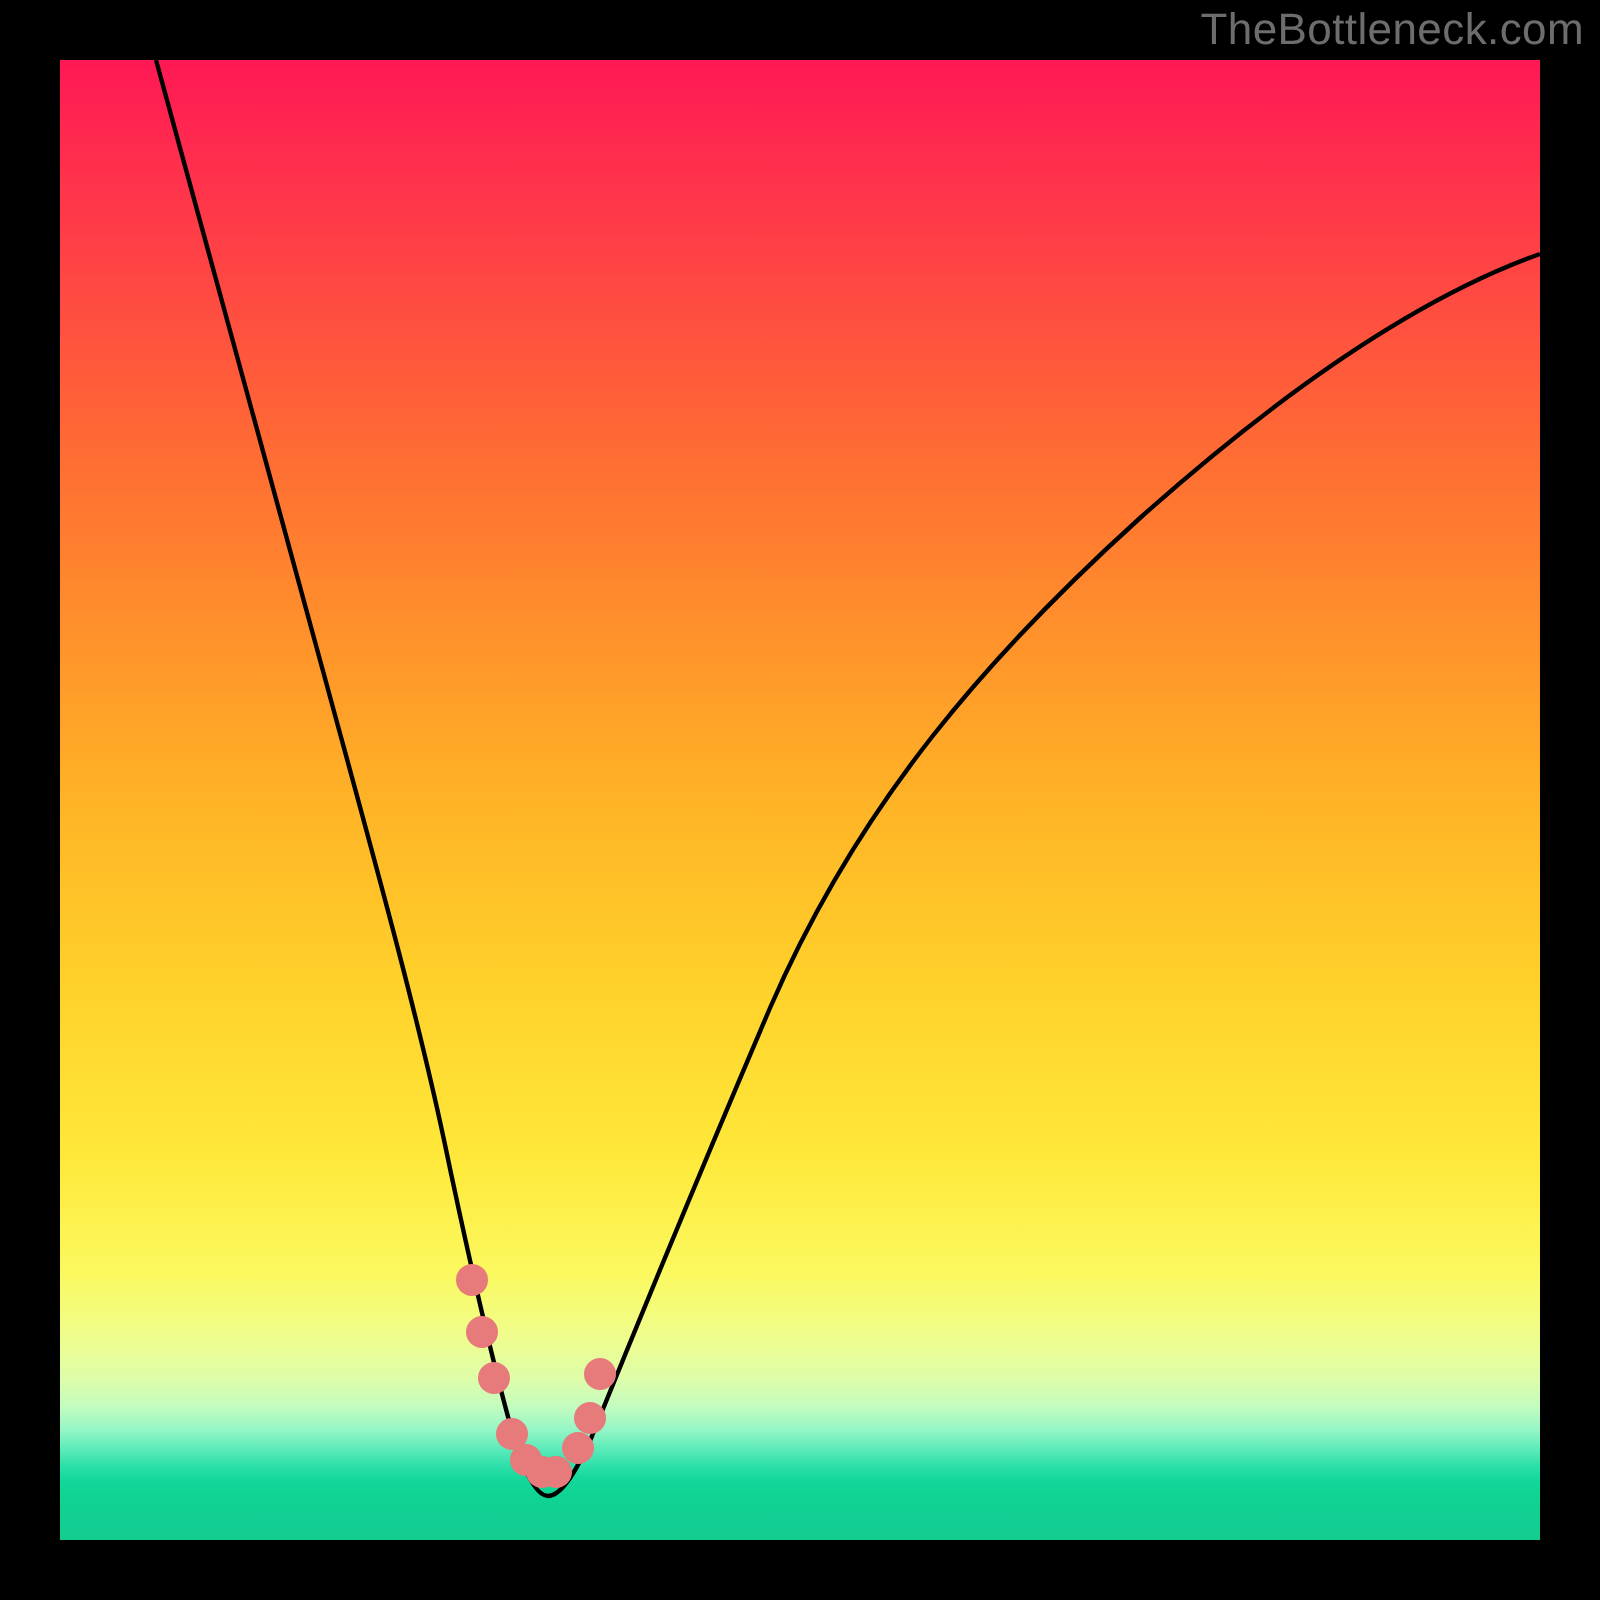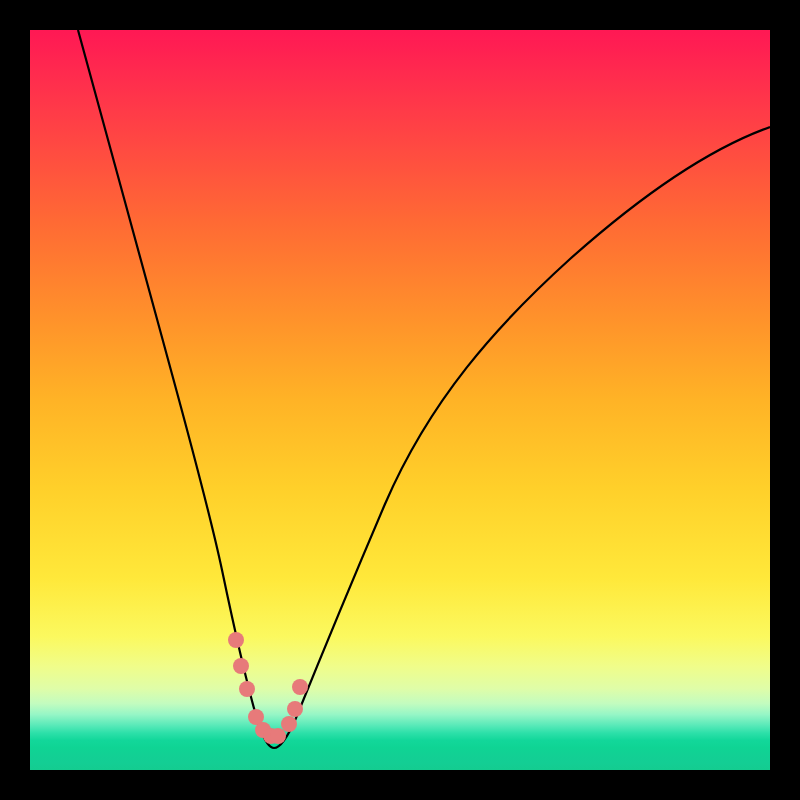--- a/index.html
+++ b/index.html
@@ -89,13 +89,14 @@
         <circle cx="226" cy="687" r="8"></circle>
         <circle cx="233" cy="700" r="8"></circle>
         <circle cx="241" cy="706" r="8"></circle>
         <circle cx="248" cy="706" r="8"></circle>
         <circle cx="259" cy="694" r="8"></circle>
         <circle cx="265" cy="679" r="8"></circle>
         <circle cx="270" cy="657" r="8"></circle>
       </g>
     </svg>
   </div>
+  <div class="watermark">TheBottleneck.com</div>
 </div>
 
 </body></html>

